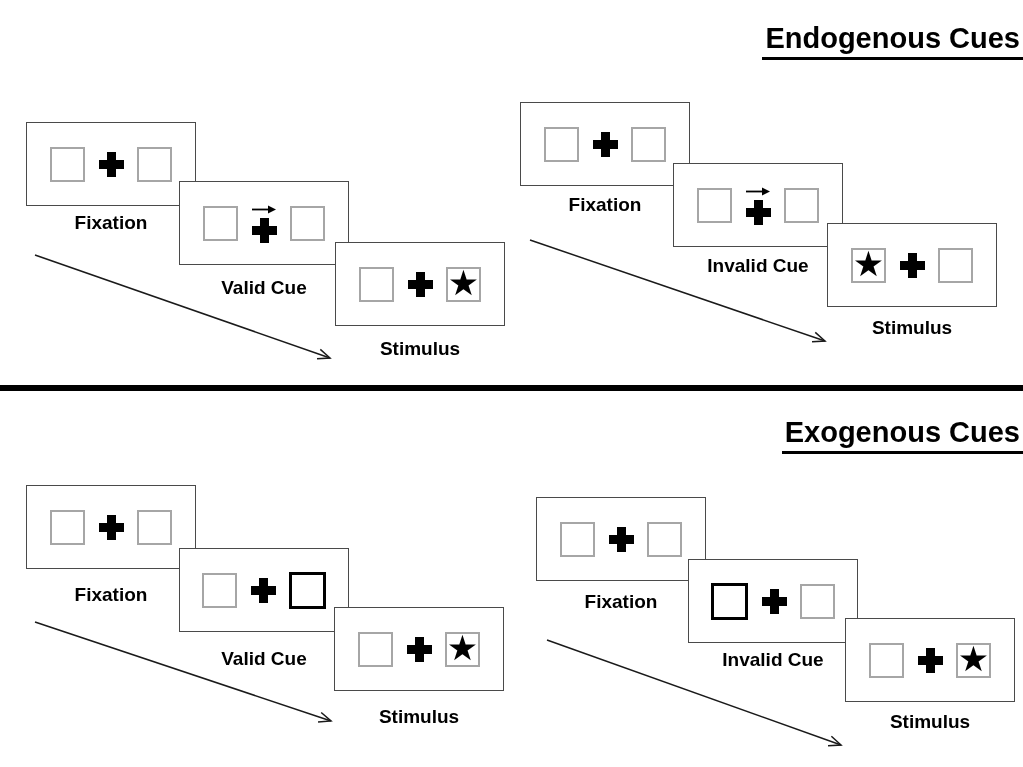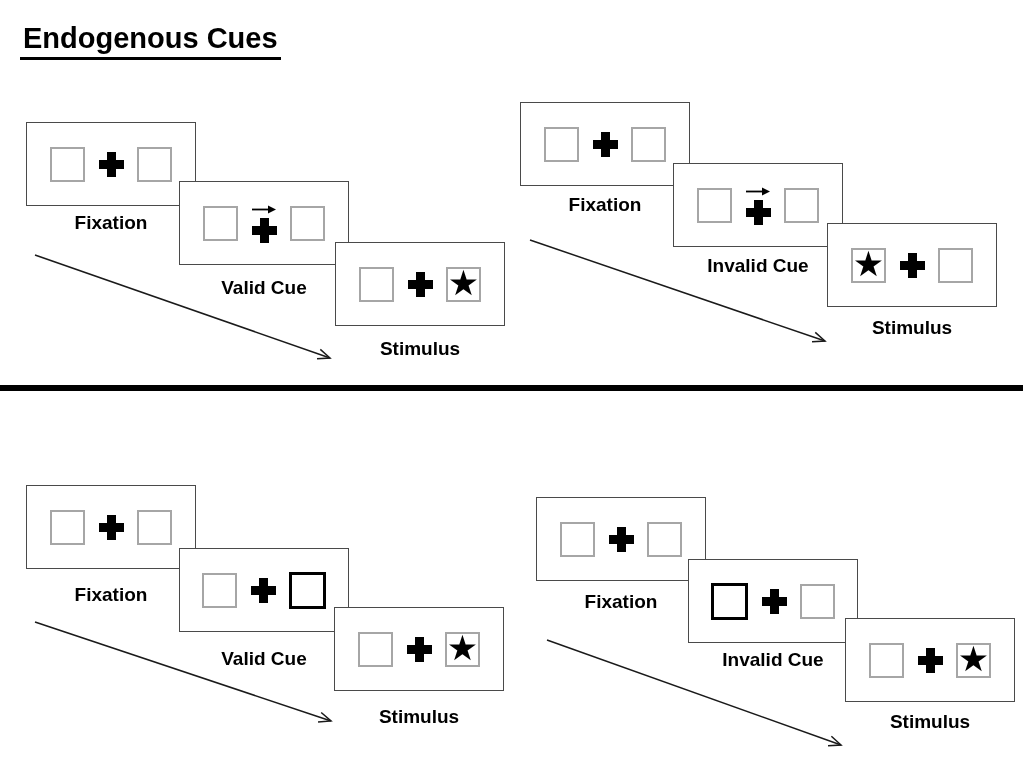--- a/index.html
+++ b/index.html
@@ -1,19 +1,19 @@
 <!DOCTYPE html>
 <html style="--background: #ffffff; --ink: #000000; --card-border: #4a4a4a; --box-border: #a6a6a6; --highlight-border: #000000; --arrow: #1a1a1a;"><head>
 <meta charset="utf-8">
 <style>
   html,body{margin:0;padding:0;background:#fff;}
   .canvas{position:relative;width:1023px;height:767px;background:var(--background,#fff);
           font-family:"Liberation Sans",sans-serif;color:var(--ink,#000);overflow:hidden;}
 
-  .title{position:absolute;left:20px;width:1003px;text-align:left;
+  .title{position:absolute;left:20px;width:1003px;text-align:right;
          font-weight:bold;font-size:29px;letter-spacing:0px;}
   .title .u{display:inline-block;border-bottom:3px solid var(--ink,#000);padding:0 3px 2px 3px;}
   .t-endo{top:22px}
   .t-exo{top:416px}
 
   .divider{position:absolute;left:0;top:385px;width:1023px;height:6px;background:var(--ink,#000);}
 
   .panel{position:absolute;left:0;top:0;width:0;height:0;}
 
   .card{position:absolute;width:170px;height:84px;box-sizing:border-box;
@@ -145,20 +145,23 @@
         <marker id="ah-tr" markerWidth="16" markerHeight="14" refX="13" refY="6" orient="auto" markerUnits="userSpaceOnUse">
           <path d="M1,1 L13,6 L1,11" fill="none" stroke="#1a1a1a" stroke-width="1.5"></path>
         </marker>
       </defs>
       <line x1="5" y1="5" x2="300" y2="106" stroke="#1a1a1a" stroke-width="1.5" marker-end="url(#ah-tr)"></line>
     </svg>
   </div>
 
   <div class="divider"></div>
 
+  <div class="title t-exo">
+    <span class="u">Exogenous Cues</span>
+  </div>
 
   <div class="panel">
     <div class="card c-bl-0">
       <span class="sq"></span>
       <span class="center">
         <span class="plus"></span>
       </span>
       <span class="sq"></span>
     </div>
     <div class="lbl l-bl-0">Fixation</div>

